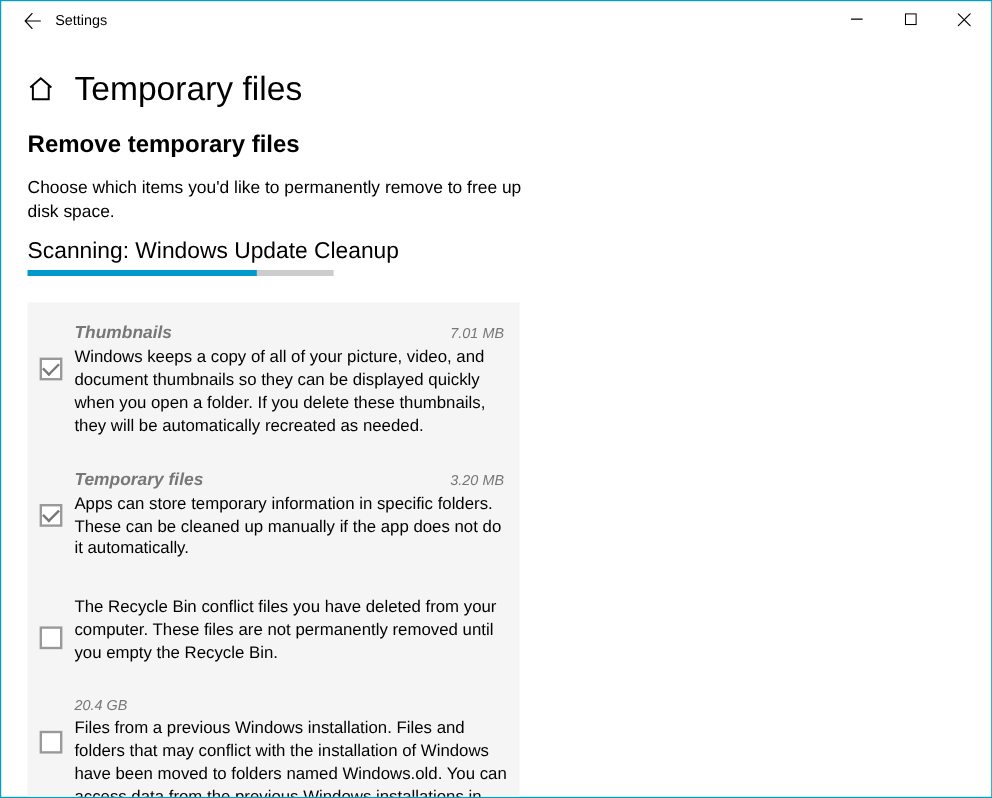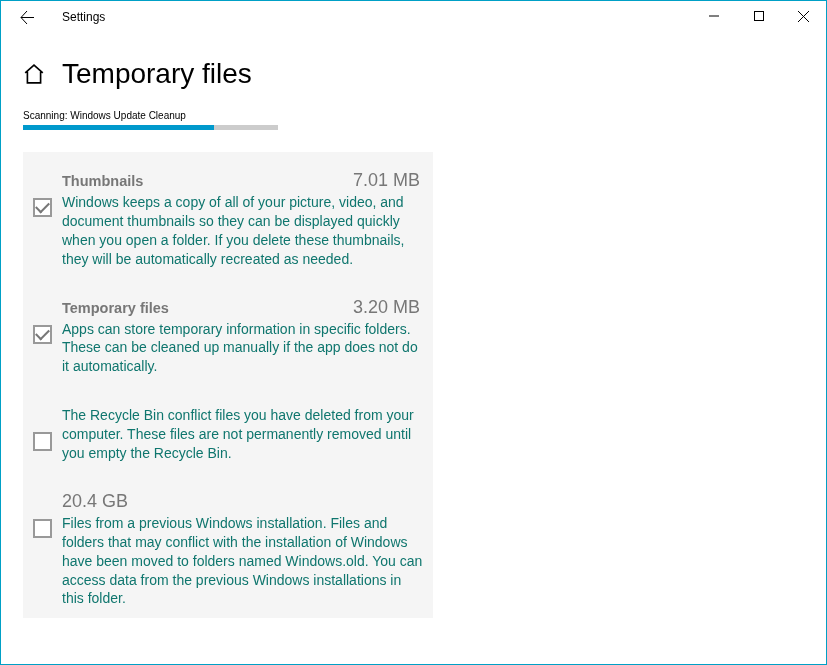--- a/index.html
+++ b/index.html
@@ -28,21 +28,21 @@
       display: flex;
       align-items: center;
       justify-content: center;
       font-size: 15px;
       color: #000;
       cursor: pointer;
     }
     .app-title {
       font-size: 12px;
       color: #000;
-      margin-left: 19px;
+      margin-left: 3px;
     }
     .window-controls {
       position: absolute;
       right: 0;
       top: 0;
       display: flex;
       height: 30px;
     }
     .win-btn {
       width: 45px;
@@ -79,21 +79,21 @@
       margin-bottom: 15px;
     }
     .intro-text {
       font-size: 14.5px;
       color: #000;
       line-height: 1.35;
       max-width: 440px;
       margin-bottom: 12px;
     }
     .scan-status {
-      font-size: 10px;
+      font-size: 19px;
       color: #000;
       margin-bottom: 4px;
     }
     .progress-bar {
       width: 255px;
       height: 5px;
       background: #cccccc;
       position: relative;
       margin-bottom: 22px;
     }
@@ -140,34 +140,35 @@
       transform: rotate(-45deg);
       margin-top: -3px;
     }
     .item-content {
       flex: 1;
     }
     .item-header {
       display: flex;
       justify-content: space-between;
       align-items: baseline;
+      font-style: italic;
     }
     .item-title {
       font-size: 14.5px;
       font-weight: 600;
       color: #777;
     }
     .item-size {
-      font-size: 18px;
+      font-size: 12px;
       color: #777;
       margin-right: 3px;
     }
     .item-desc {
       font-size: 14px;
-      color: #0f766e;
+      color: #000000;
       line-height: 1.35;
       margin-top: 2px;
     }
   </style>
 </head>
 <body>
 
 <div class="titlebar">
   <div class="back-arrow">
     <svg width="15" height="15" viewBox="0 0 15 15">
@@ -195,20 +196,22 @@
 </div>
 
 <div class="page-header">
   <svg class="home-icon" viewBox="0 0 20 20">
     <path d="M2 9 L10 2 L18 9 M4 8 L4 18 L16 18 L16 8" stroke="#000" stroke-width="1.5" fill="none"></path>
   </svg>
   <div class="page-title">Temporary files</div>
 </div>
 
 <div class="content">
+  <div class="section-heading">Remove temporary files</div>
+  <div class="intro-text">Choose which items you'd like to permanently remove to free up disk space.</div>
   <div class="scan-status">Scanning: Windows Update Cleanup</div>
   <div class="progress-bar">
     <div class="progress-fill"></div>
   </div>
 
   <div class="items-panel">
 
     <div class="item-row">
       <div class="checkbox checked"></div>
       <div class="item-content">

